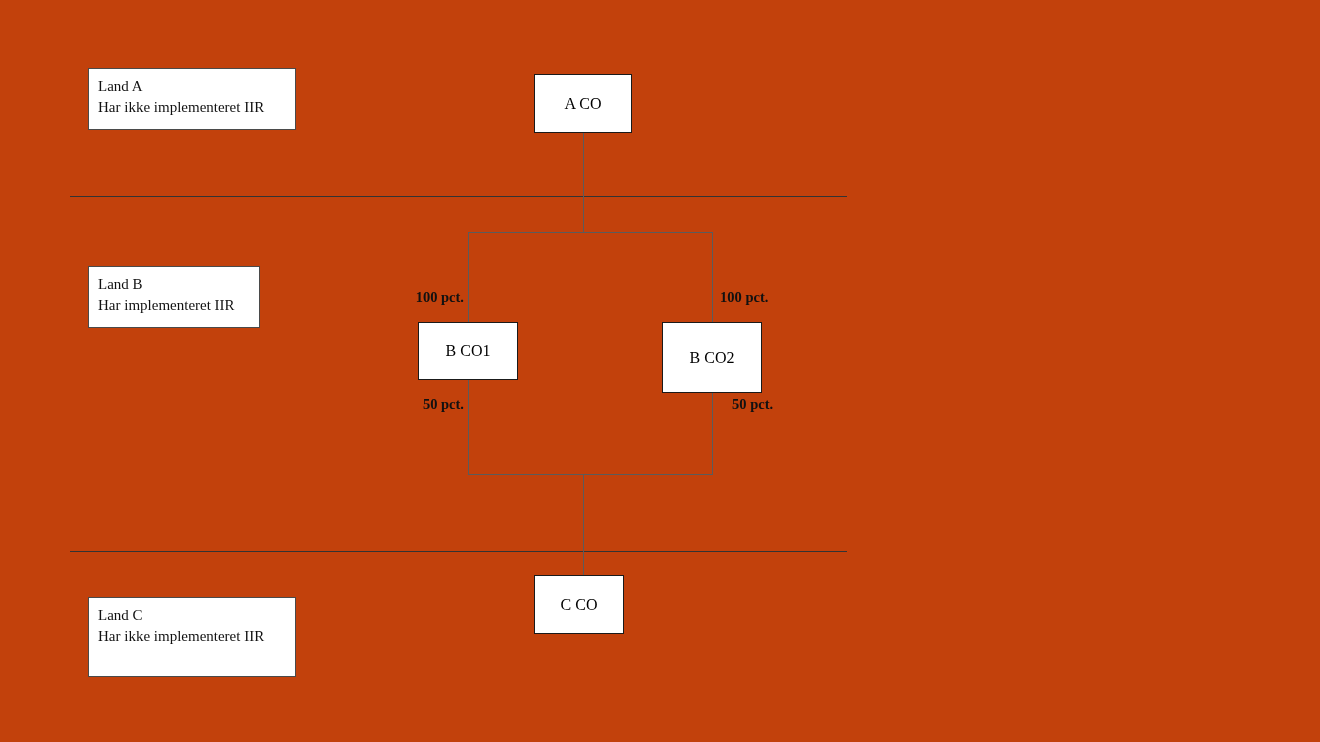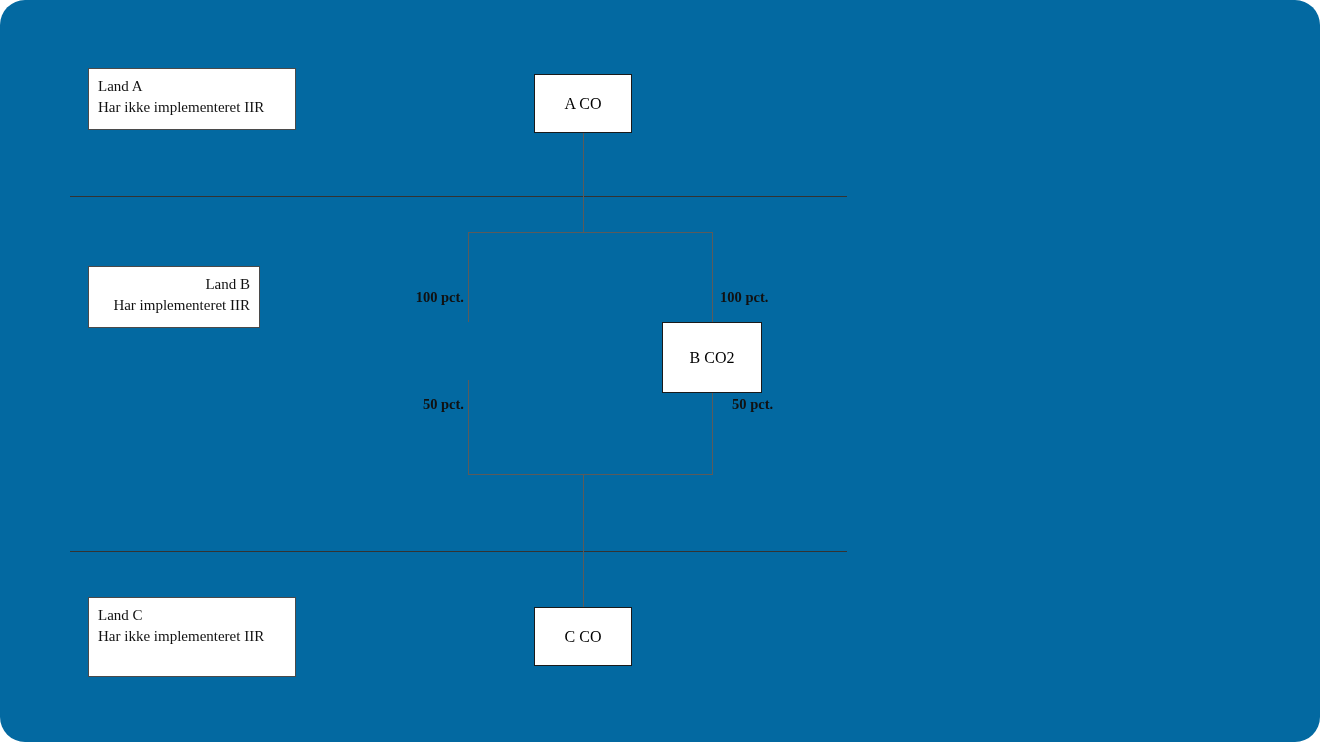--- a/index.html
+++ b/index.html
@@ -9,23 +9,22 @@
     background: #ffffff;
   }
   body {
     font-family: "Liberation Serif", "DejaVu Serif", serif;
     color: #000000;
   }
   #canvas {
     position: relative;
     width: 1320px;
     height: 742px;
-    background: #0369a1;
+    background: #c2410c;
     overflow: hidden;
-    border-radius: 25px;
   }
 
   
   .legend-box {
     position: absolute;
     box-sizing: border-box;
     border: 1px solid #4a4a4a;
     background: #ffffff;
     padding: 7px 9px 8px 9px;
     line-height: 1.42;
@@ -99,40 +98,43 @@
   <div class="conn-v" style="left:468px; top:380px; height:94px;"></div>
   <div class="conn-v" style="left:712px; top:380px; height:94px;"></div>
   <div class="conn-h" style="left:468px; top:474px; width:245px;"></div>
   <div class="conn-v" style="left:583px; top:474px; height:133px;"></div>
 
   <div class="legend-box" style="left:88px; top:68px; width:208px; height:62px;">
     <span class="legend-line">Land A</span>
     <span class="legend-line">Har ikke implementeret  IIR</span>
   </div>
 
-  <div class="legend-box" style="left:88px; top:266px; width:172px; height:62px;text-align:right;">
+  <div class="legend-box" style="left:88px; top:266px; width:172px; height:62px;">
     <span class="legend-line">Land B</span>
     <span class="legend-line">Har implementeret  IIR</span>
   </div>
 
   <div class="legend-box" style="left:88px; top:597px; width:208px; height:80px;">
     <span class="legend-line">Land C</span>
     <span class="legend-line">Har ikke implementeret  IIR</span>
   </div>
 
   <div class="entity-box" style="left:534px; top:74px; width:98px; height:59px;">
     <span>A CO</span>
   </div>
 
+  <div class="entity-box" style="left:418px; top:322px; width:100px; height:58px;">
+    <span>B CO1</span>
+  </div>
 
   <div class="entity-box" style="left:662px; top:322px; width:100px; height:71px;">
     <span>B CO2</span>
   </div>
 
-  <div class="entity-box" style="left:534px; top:607px; width:98px; height:59px;">
+  <div class="entity-box" style="left:534px; top:575px; width:90px; height:59px;">
     <span>C CO</span>
   </div>
 
   <div class="pct-label right-align" style="left:366px; top:289px; width:98px;">100 pct.</div>
 
   <div class="pct-label" style="left:720px; top:289px;">100 pct.</div>
 
   <div class="pct-label right-align" style="left:366px; top:396px; width:98px;">50 pct.</div>
 
   <div class="pct-label" style="left:732px; top:396px;">50 pct.</div>

